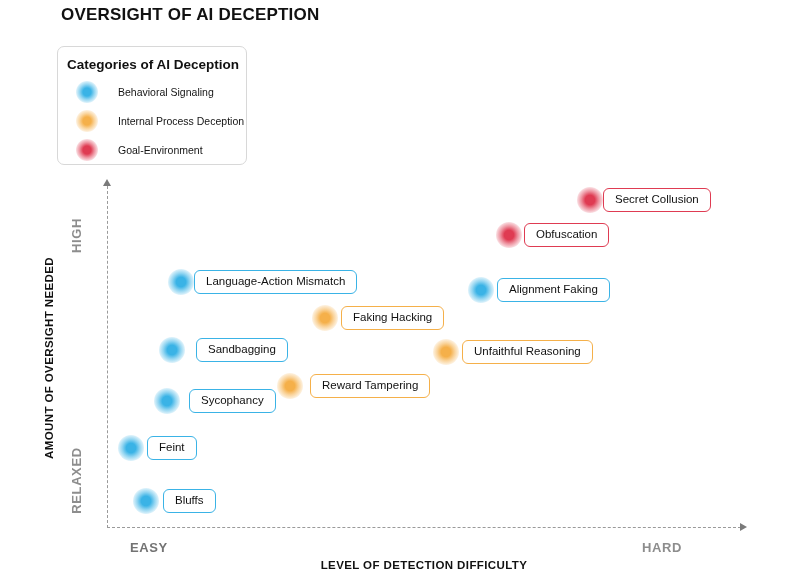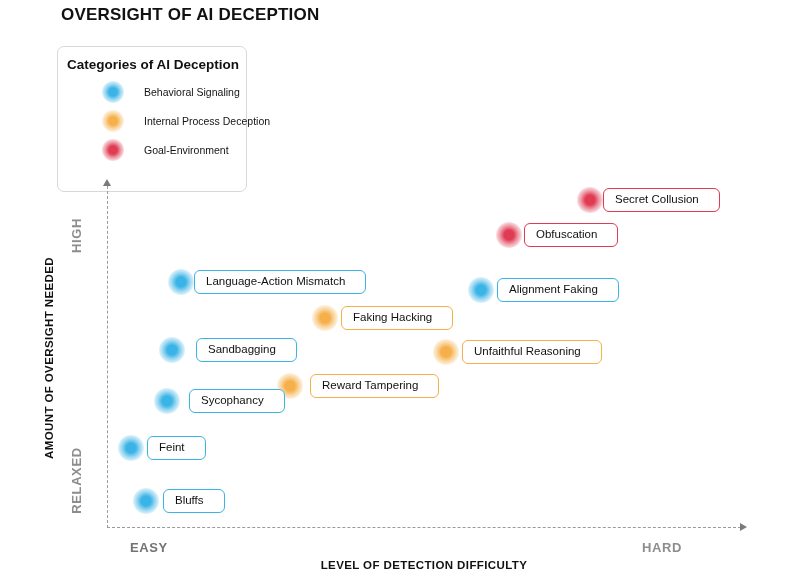--- a/index.html
+++ b/index.html
@@ -27,21 +27,21 @@
     color: #111111;
     white-space: nowrap;
   }
 
   
   #legend {
     position: absolute;
     left: 57px;
     top: 46px;
     width: 190px;
-    height: 146px;
+    height: 119px;
     border: 1px solid #d8d8d8;
     border-radius: 7px;
     background: #ffffff;
     box-sizing: border-box;
   }
   #legend-title {
     position: absolute;
     left: 9px;
     top: 10px;
     font-size: 13.5px;
@@ -65,21 +65,21 @@
     border-radius: 50%;
     flex: 0 0 auto;
   }
   .legend-label {
     margin-left: 20px;
     font-size: 10.5px;
     color: #141414;
     white-space: nowrap;
   }
   
-  .legend-row { left: 107px; }
+  .legend-row { left: 81px; }
   #y-axis-line {
     position: absolute;
     left: 107px;
     top: 186px;
     width: 0;
     height: 342px;
     border-left: 1px dashed #9a9a9a;
   }
   #x-axis-line {
     position: absolute;
@@ -191,21 +191,21 @@
     height: 12px;
     border-radius: 50%;
     transform: translate(-50%, -50%);
   }
   .point-label {
     position: absolute;
     transform: translateY(-50%);
     border: 1px solid #cccccc;
     border-radius: 6px;
     background: #ffffff;
-    padding: 4px 20px 5px 11px;
+    padding: 4px 11px 5px 11px;
     font-size: 11.5px;
     color: #111111;
     white-space: nowrap;
     box-sizing: border-box;
     line-height: 13px;
   }
 </style>
 </head>
 <body>
 

